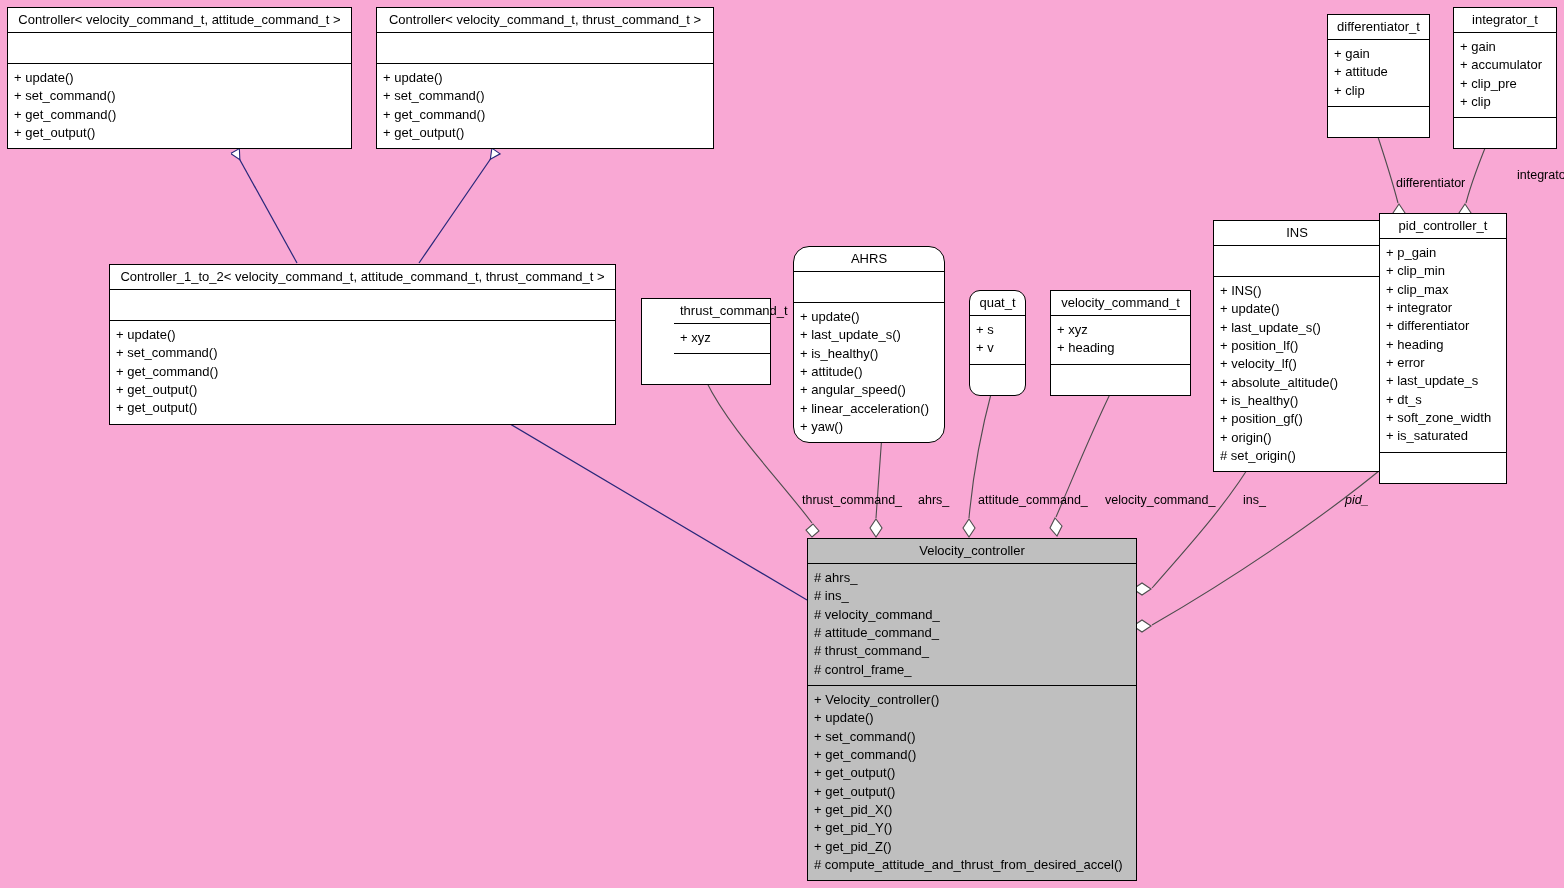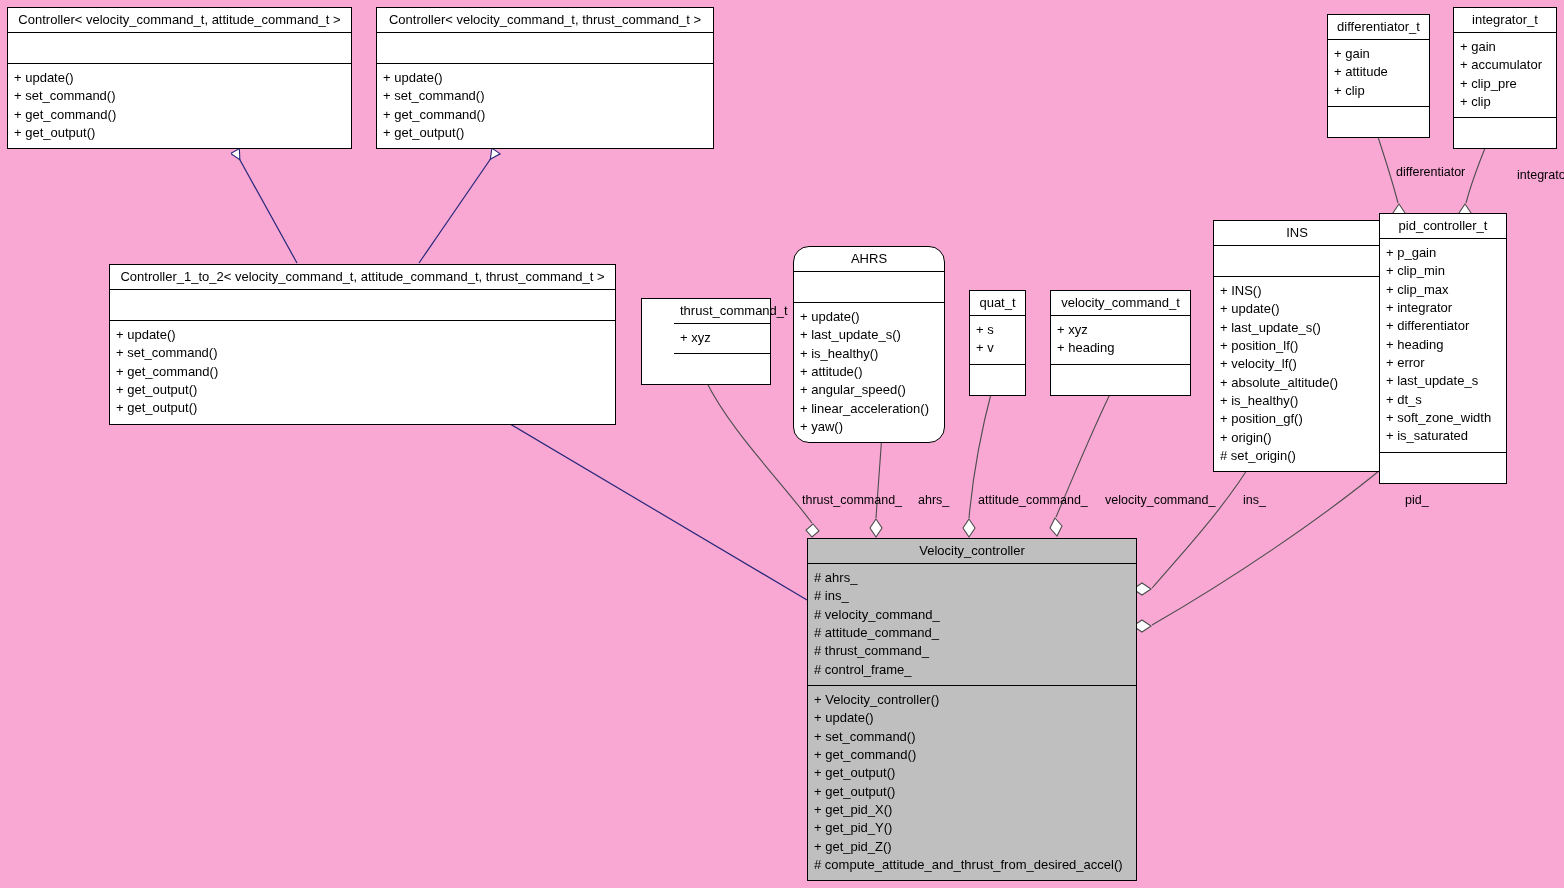--- a/index.html
+++ b/index.html
@@ -181,21 +181,21 @@
       <div class="member">+ update()</div>
       <div class="member">+ last_update_s()</div>
       <div class="member">+ is_healthy()</div>
       <div class="member">+ attitude()</div>
       <div class="member">+ angular_speed()</div>
       <div class="member">+ linear_acceleration()</div>
       <div class="member">+ yaw()</div>
     </div>
   </div>
 
-  <div class="uml-class" style="left:969px; top:290px; width:57px;">
+  <div class="uml-class" style="left:969px; top:290px; width:57px;border-radius:11px;">
     <div class="cls-title">quat_t</div>
     <div class="cls-attrs">
       <div class="member">+ s</div>
       <div class="member">+ v</div>
     </div>
     <div class="cls-ops last" style="min-height:19px;"></div>
   </div>
 
   <div class="uml-class" style="left:1050px; top:290px; width:141px;">
     <div class="cls-title">velocity_command_t</div>
@@ -284,17 +284,17 @@
       <div class="member">+ get_pid_Z()</div>
       <div class="member"># compute_attitude_and_thrust_from_desired_accel()</div>
     </div>
   </div>
 
   <div class="edge-label" style="left:802px; top:494px;">thrust_command_</div>
   <div class="edge-label" style="left:918px; top:494px;">ahrs_</div>
   <div class="edge-label" style="left:978px; top:494px;">attitude_command_</div>
   <div class="edge-label" style="left:1105px; top:494px;">velocity_command_</div>
   <div class="edge-label" style="left:1243px; top:494px;">ins_</div>
-  <div class="edge-label" style="left:1405px; top:494px;">pid_</div>
-  <div class="edge-label" style="left:1396px; top:166px;">differentiator</div>
+  <div class="edge-label" style="left:1345px; top:494px;font-style:italic;">pid_</div>
+  <div class="edge-label" style="left:1396px; top:177px;">differentiator</div>
   <div class="edge-label" style="left:1485px; top:169px;margin-left:32px;">integrator</div>
 
 </div>
 
 </body></html>

